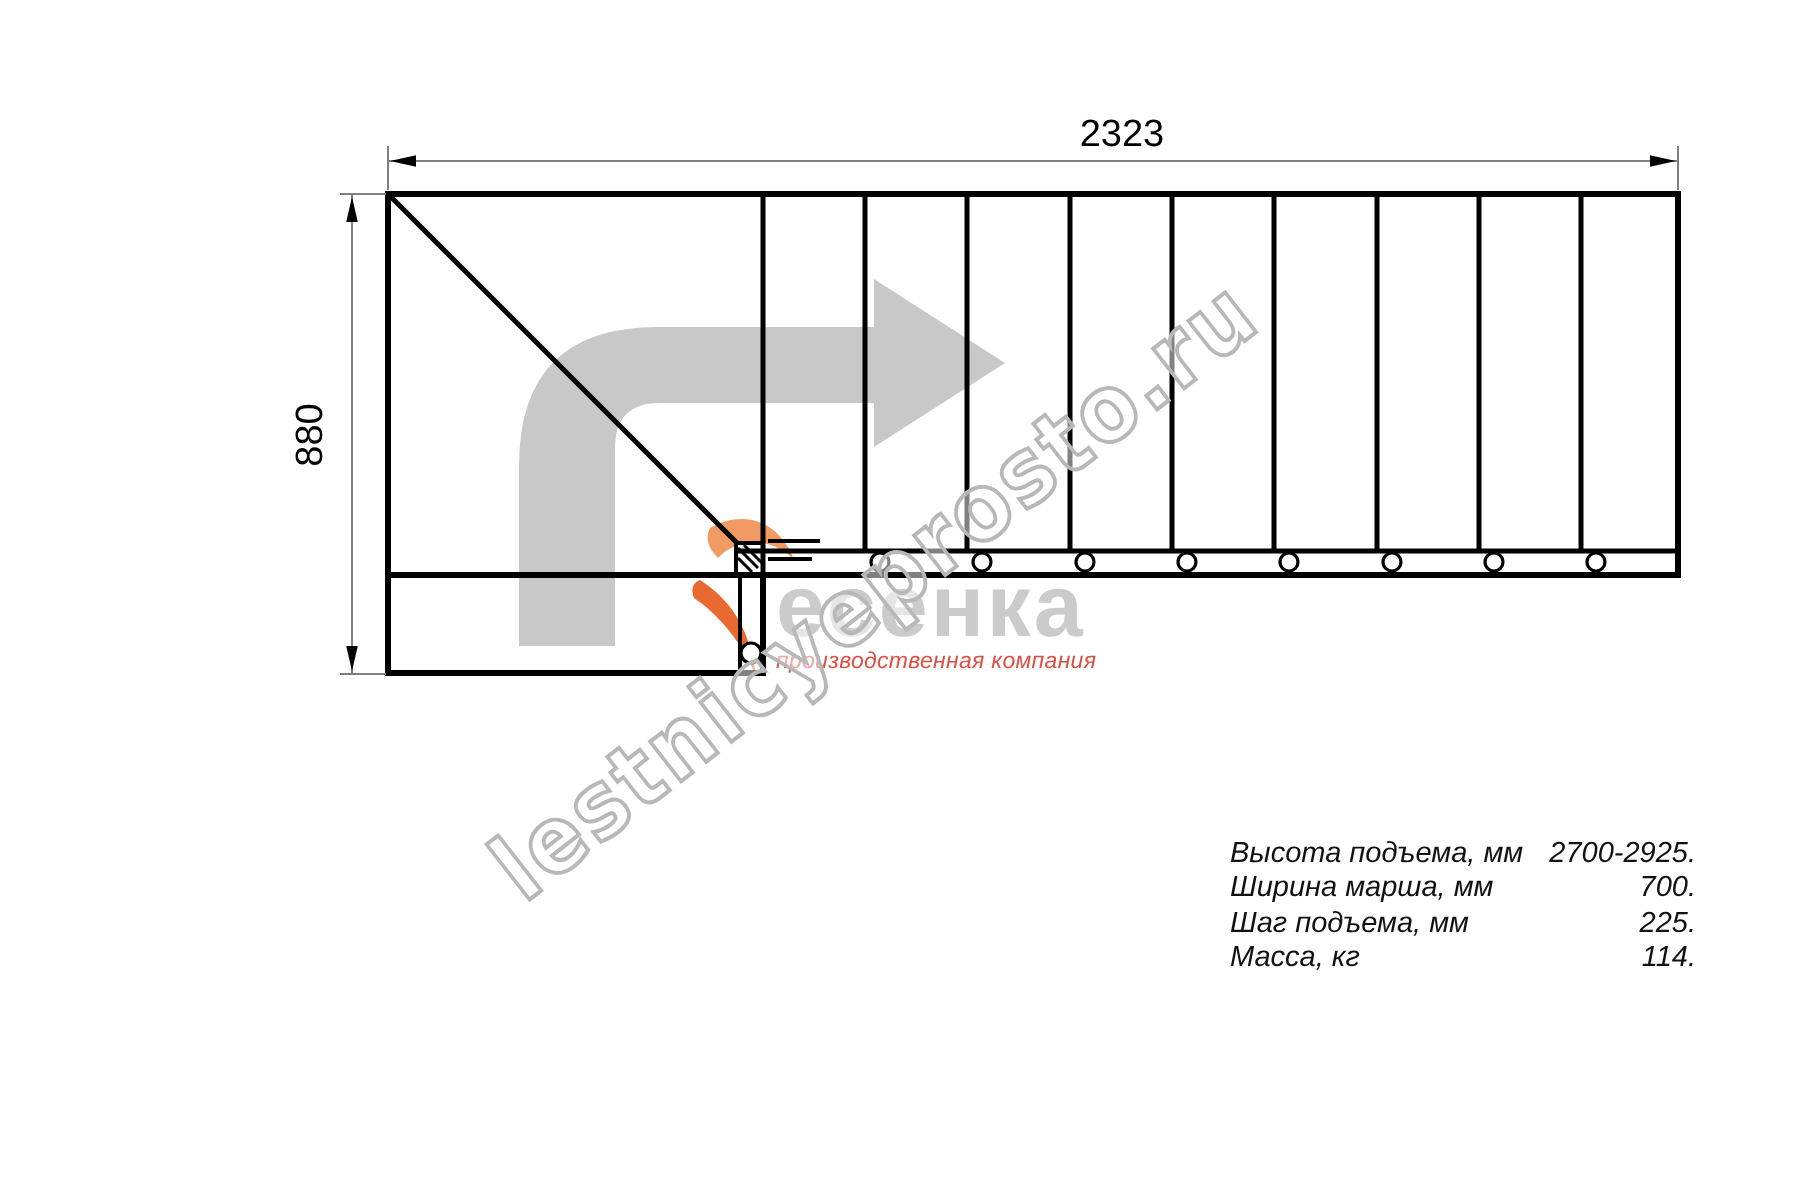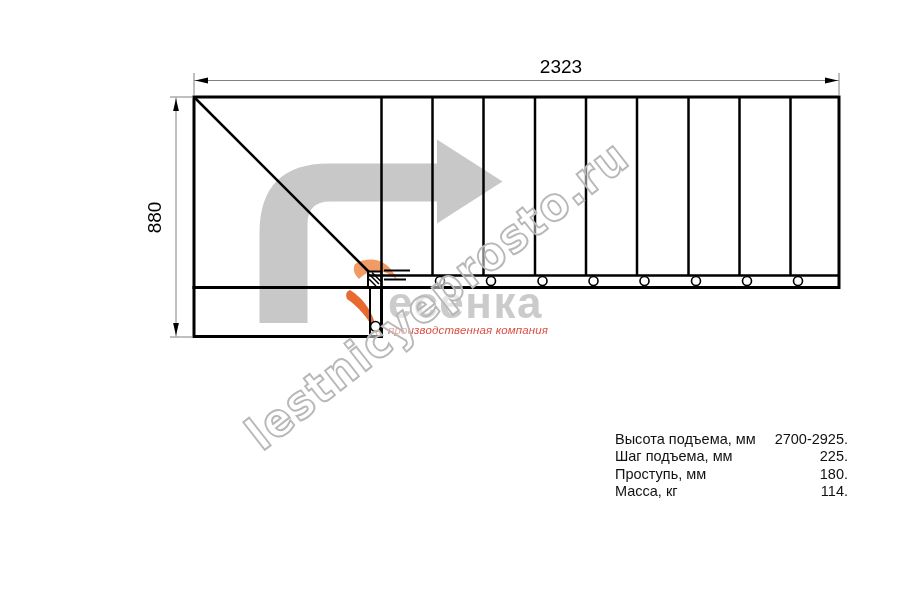--- a/index.html
+++ b/index.html
@@ -2,22 +2,22 @@
 <html><head>
 <meta charset="utf-8">
 <style>
   html,body{margin:0;padding:0;}
   body{
     width:900px;height:600px;background:#ffffff;position:relative;overflow:hidden;
     font-family:"Liberation Sans",sans-serif;
   }
   .stage{position:absolute;left:0;top:0;width:900px;height:600px;}
   .specs{
-    position:absolute;left:615px;top:431px;width:233px;
-    font-size:14.5px;line-height:17.3px;color:#111;
+    position:absolute;left:615px;top:419px;width:233px;
+    font-style:italic;font-size:14.5px;line-height:17.3px;color:#111;
   }
   .spec-row{display:flex;justify-content:space-between;white-space:nowrap;}
   .spec-row .val{text-align:right;}
 </style>
 </head>
 <body>
 
 <svg class="stage" width="900" height="600" viewBox="0 0 900 600" xmlns="http://www.w3.org/2000/svg">
 
   <path d="M 259.5,323 L 259.5,233 Q 259.5,163.5 329,163.5 L 437,163.5 L 437,139.5
@@ -92,24 +92,24 @@
 
   <text transform="translate(262,452) rotate(-38)" font-size="46" font-weight="bold" letter-spacing="2" textLength="470" lengthAdjust="spacingAndGlyphs" fill="rgba(255,255,255,0.5)" stroke="#b8b8b8" stroke-width="2" font-family="DejaVu Sans, sans-serif">lestnicyeprosto.ru</text>
 </svg>
 
 <div class="specs">
   <div class="spec-row">
     <span>Высота подъема, мм</span>
     <span class="val">2700-2925.</span>
   </div>
   <div class="spec-row">
+    <span>Ширина марша, мм</span>
+    <span class="val">700.</span>
+  </div>
+  <div class="spec-row">
     <span>Шаг подъема, мм</span>
     <span class="val">225.</span>
-  </div>
-  <div class="spec-row">
-    <span>Проступь, мм</span>
-    <span class="val">180.</span>
   </div>
   <div class="spec-row">
     <span>Масса, кг</span>
     <span class="val">114.</span>
   </div>
 </div>
 
 </body></html>

